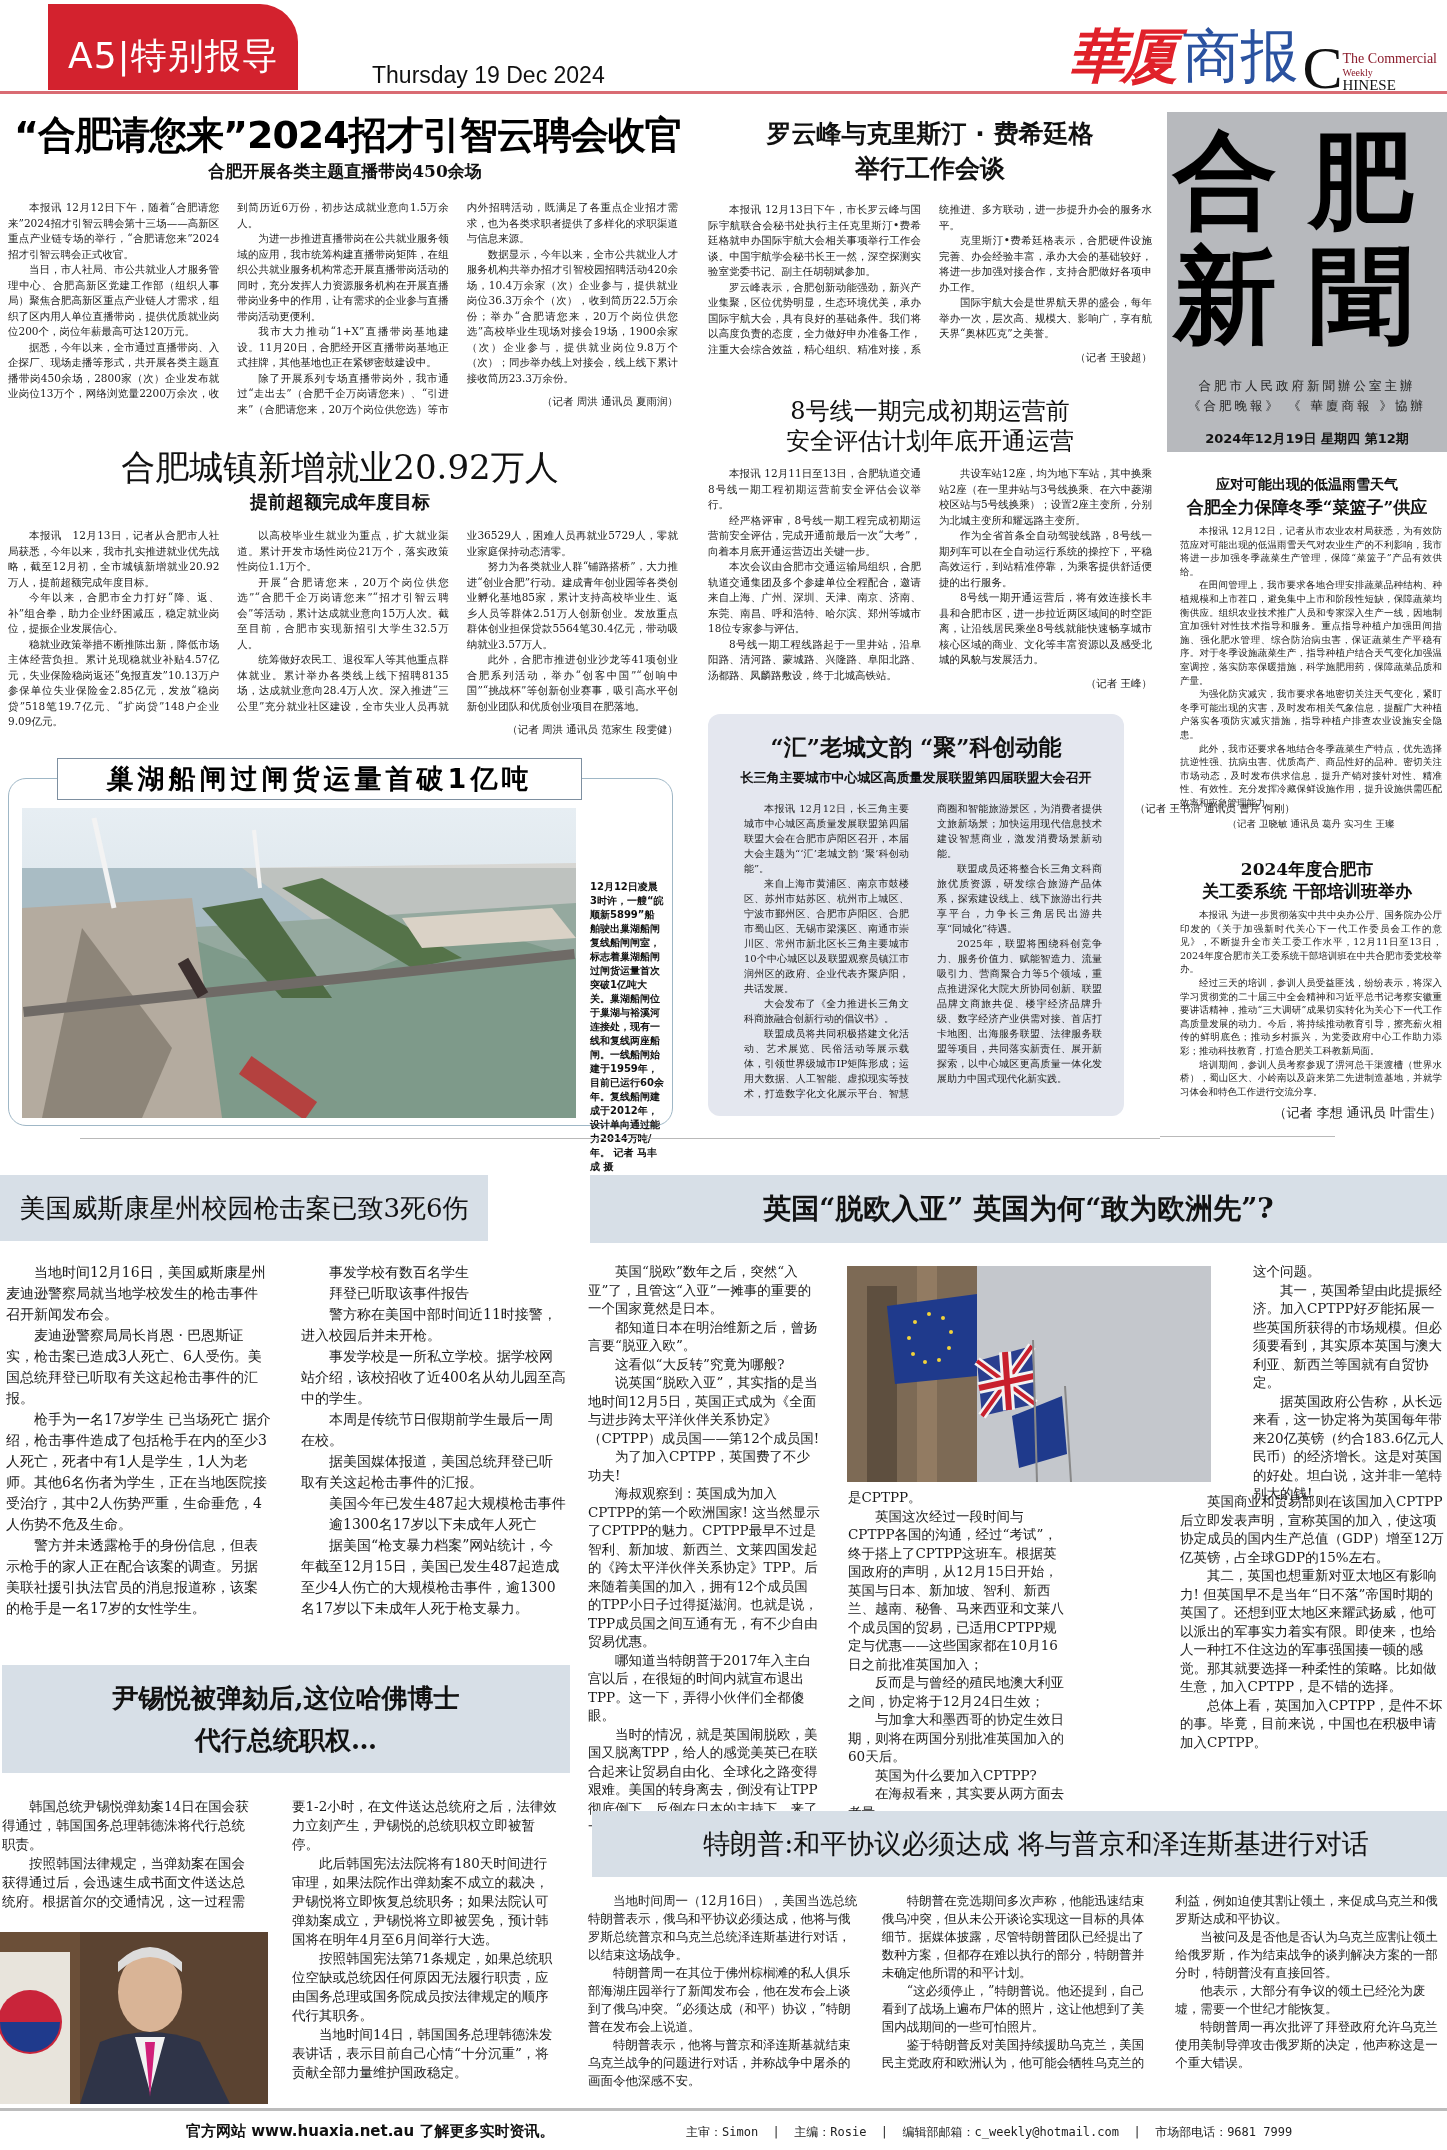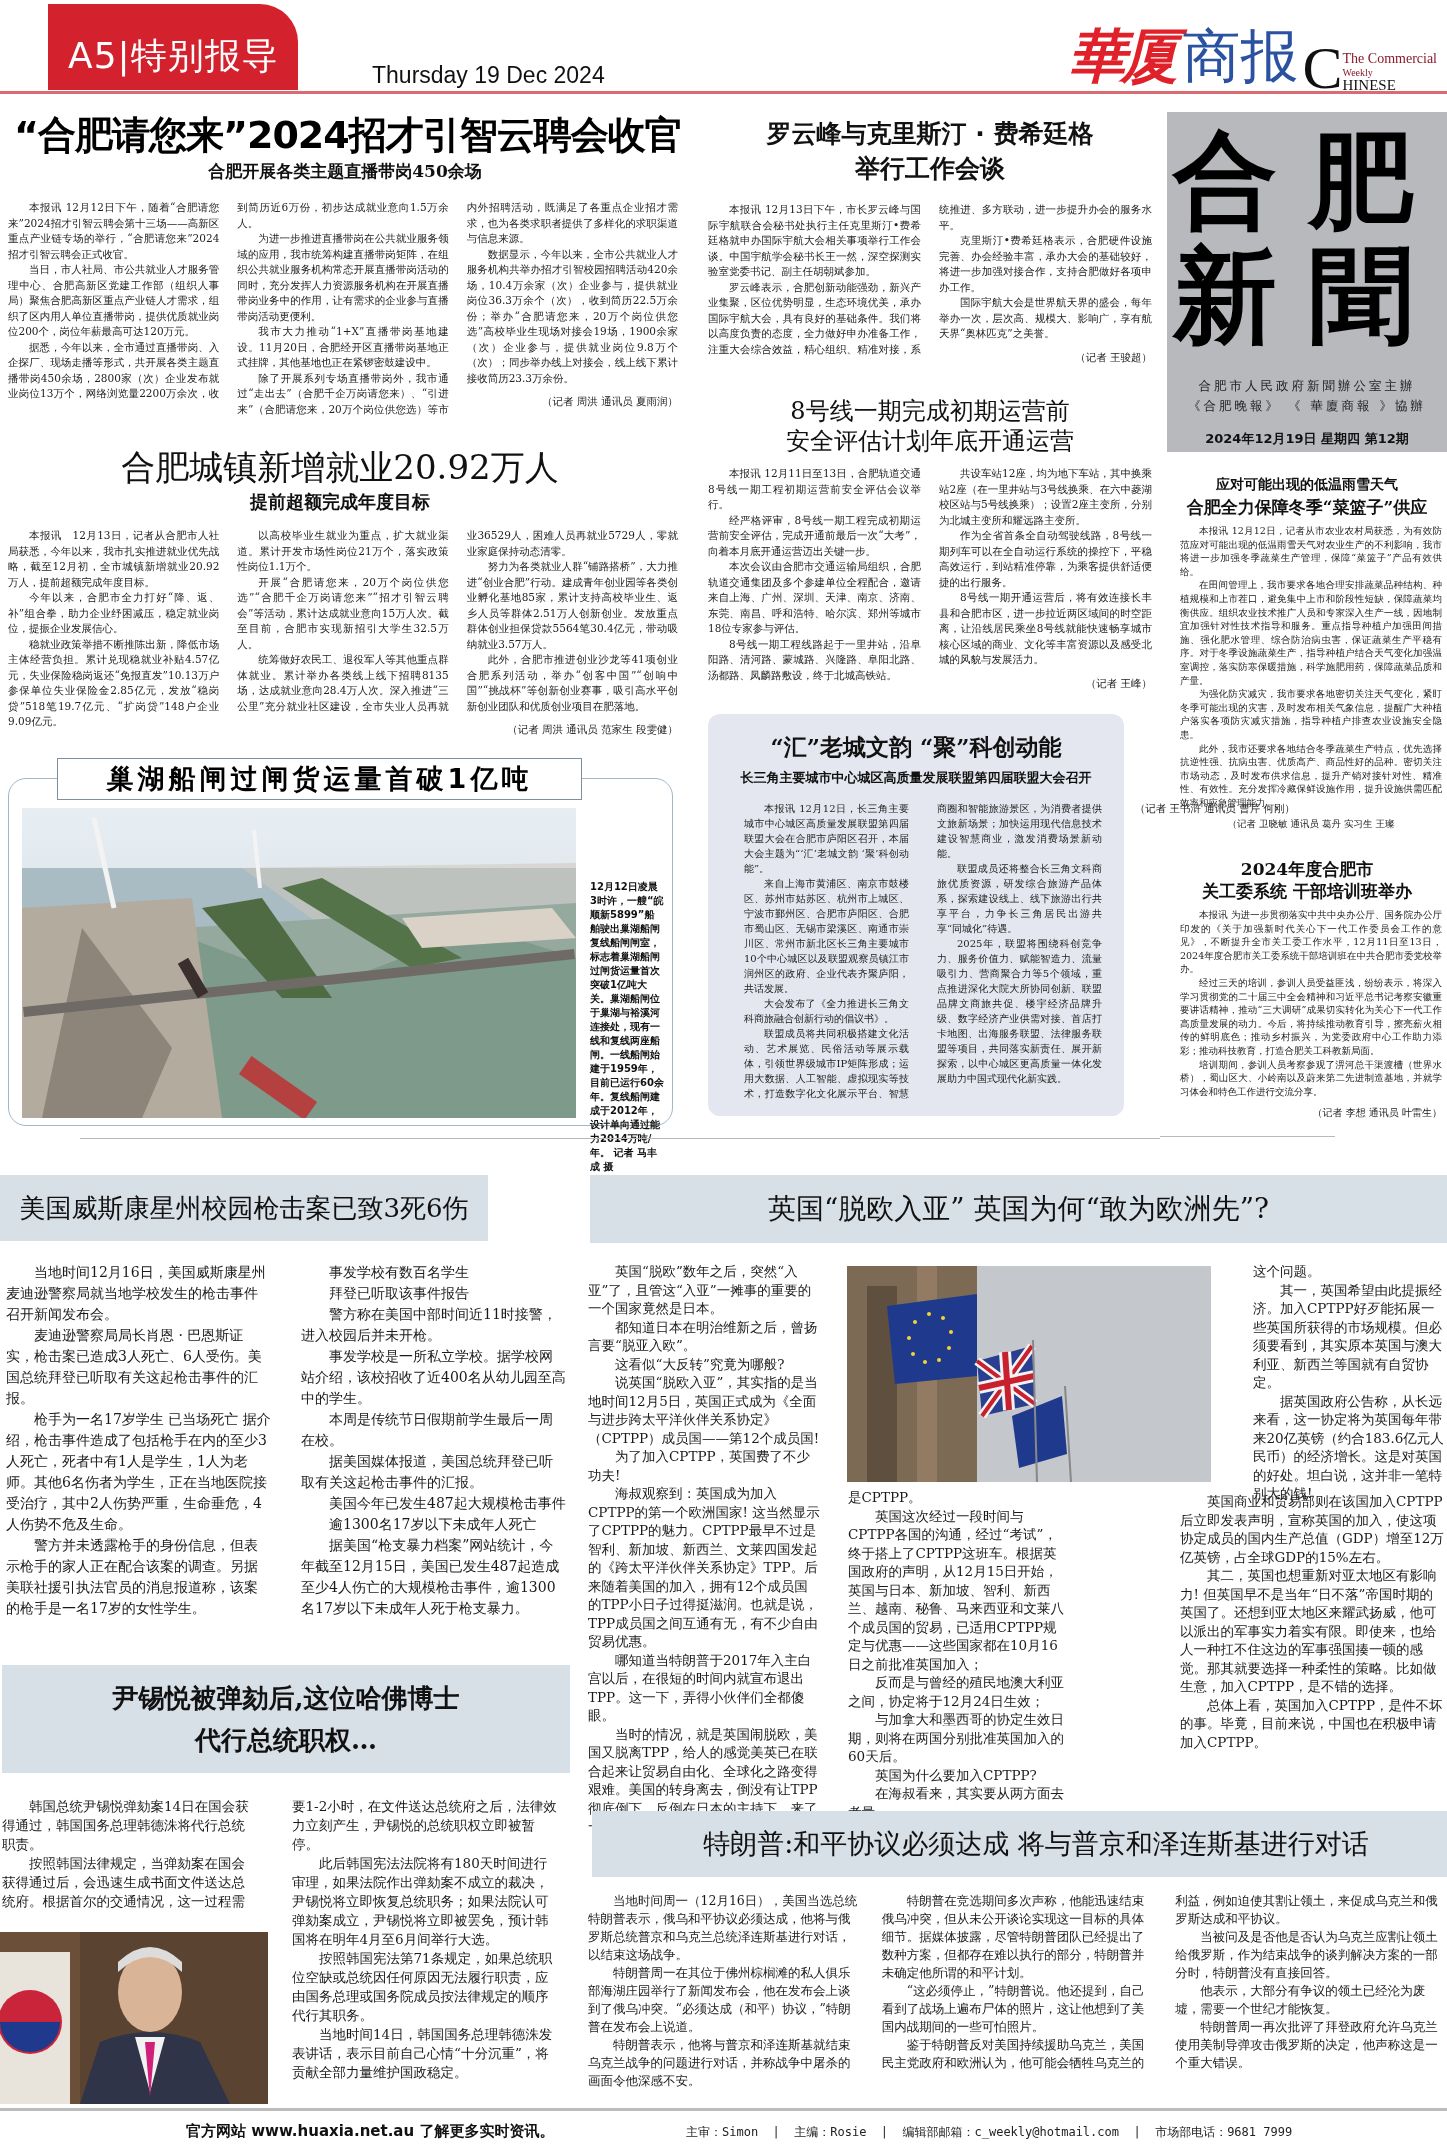--- a/index.html
+++ b/index.html
@@ -184,21 +184,21 @@
 </div>
 
 <div class="abs headline-serif" style="left:1167px; top:858px; width:280px; font-size:17px; line-height:22px;">
   <div>2024年度合肥市</div>
   <div>关工委系统 干部培训班举办</div>
 </div>
 <div class="abs body-text" style="left:1180px; top:908px; width:262px; font-size:9.5px; line-height:13.6px;">
   <p>本报讯 为进一步贯彻落实中共中央办公厅、国务院办公厅印发的《关于加强新时代关心下一代工作委员会工作的意见》，不断提升全市关工委工作水平，12月11日至13日，2024年度合肥市关工委系统干部培训班在中共合肥市委党校举办。</p>
   <p>经过三天的培训，参训人员受益匪浅，纷纷表示，将深入学习贯彻党的二十届三中全会精神和习近平总书记考察安徽重要讲话精神，推动“三大调研”成果切实转化为关心下一代工作高质量发展的动力。今后，将持续推动教育引导，擦亮薪火相传的鲜明底色；推动乡村振兴，为党委政府中心工作助力添彩；推动科技教育，打造合肥关工科教新局面。</p>
   <p>培训期间，参训人员考察参观了淠河总干渠渡槽（世界水桥），蜀山区大、小岭南以及蔚来第二先进制造基地，并就学习体会和特色工作进行交流分享。</p>
-  <div class="byline" style="font-size:10px;">（记者 李想 通讯员 叶雷生）</div>
+  <div class="byline" style="font-size:13px;">（记者 李想 通讯员 叶雷生）</div>
 </div>
 <div class="abs rule" style="left:1160px; top:1136px; width:175px; height:1px;"></div>
 
 <div class="abs rule" style="left:80px; top:1138px; width:1080px; height:1px;"></div>
 
 <div class="abs band" style="left:0; top:1175px; width:488px; height:66px; display:flex; align-items:center; justify-content:center;">
   <span class="headline-serif" style="font-size:26px; font-weight:normal;">美国威斯康星州校园枪击案已致3死6伤</span>
 </div>
 <div class="abs big-text cols2" style="left:6px; top:1262px; width:560px; height:380px; column-gap:30px;">
   <p>当地时间12月16日，美国威斯康星州麦迪逊警察局就当地学校发生的枪击事件召开新闻发布会。</p>
@@ -210,21 +210,21 @@
   <p>警方称在美国中部时间近11时接警，进入校园后并未开枪。</p>
   <p>事发学校是一所私立学校。据学校网站介绍，该校招收了近400名从幼儿园至高中的学生。</p>
   <p>本周是传统节日假期前学生最后一周在校。</p>
   <p>据美国媒体报道，美国总统拜登已听取有关这起枪击事件的汇报。</p>
   <p>美国今年已发生487起大规模枪击事件</p>
   <p>逾1300名17岁以下未成年人死亡</p>
   <p>据美国“枪支暴力档案”网站统计，今年截至12月15日，美国已发生487起造成至少4人伤亡的大规模枪击事件，逾1300名17岁以下未成年人死于枪支暴力。</p>
 </div>
 
 <div class="abs band" style="left:590px; top:1175px; width:857px; height:68px; display:flex; align-items:center; justify-content:center;">
-  <span class="headline-serif" style="font-size:28px; font-weight:normal;">英国“脱欧入亚” 英国为何“敢为欧洲先”?</span>
+  <span class="headline-serif" style="font-size:28px; font-weight:bold;">英国“脱欧入亚” 英国为何“敢为欧洲先”?</span>
 </div>
 <div class="abs big-text" style="left:588px; top:1262px; width:232px; font-size:13.5px; line-height:18.5px;">
   <p>英国“脱欧”数年之后，突然“入亚”了，且管这“入亚”一摊事的重要的一个国家竟然是日本。</p>
   <p>都知道日本在明治维新之后，曾扬言要“脱亚入欧”。</p>
   <p>这看似“大反转”究竟为哪般?</p>
   <p>说英国“脱欧入亚”，其实指的是当地时间12月5日，英国正式成为《全面与进步跨太平洋伙伴关系协定》（CPTPP）成员国——第12个成员国!</p>
   <p>为了加入CPTPP，英国费了不少功夫!</p>
   <p>海叔观察到：英国成为加入CPTPP的第一个欧洲国家! 这当然显示了CPTPP的魅力。CPTPP最早不过是智利、新加坡、新西兰、文莱四国发起的《跨太平洋伙伴关系协定》TPP。后来随着美国的加入，拥有12个成员国的TPP小日子过得挺滋润。也就是说，TPP成员国之间互通有无，有不少自由贸易优惠。</p>
   <p>哪知道当特朗普于2017年入主白宫以后，在很短的时间内就宣布退出TPP。这一下，弄得小伙伴们全都傻眼。</p>
   <p>当时的情况，就是英国闹脱欧，美国又脱离TPP，给人的感觉美英已在联合起来让贸易自由化、全球化之路变得艰难。美国的转身离去，倒没有让TPP彻底倒下，反倒在日本的主持下，来了一个“加强版”，那就</p>

